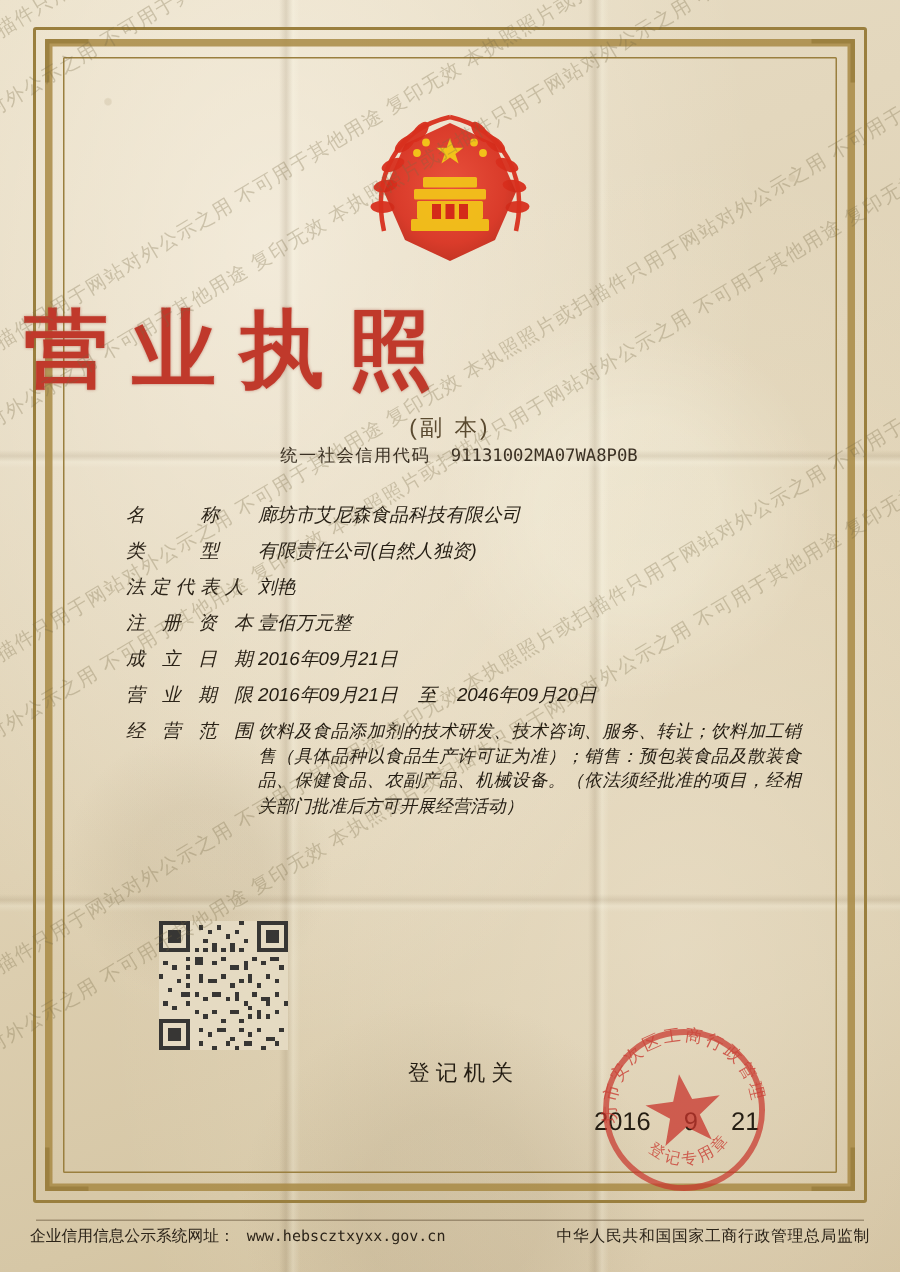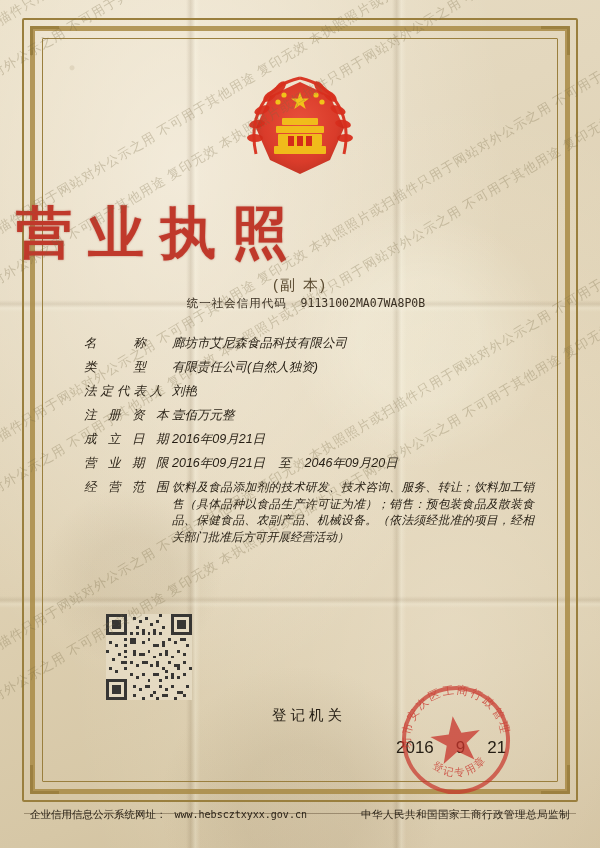--- a/index.html
+++ b/index.html
@@ -213,22 +213,23 @@
     transform: rotate(-8deg);
   }
 
   
   .footer {
     position: absolute;
     left: 0; right: 0;
     bottom: 8px;
     height: 32px;
     display: flex;
+    align-items: center;
     justify-content: space-between;
-    padding: 0 30px;
+    padding: 0 20px;
     font-size: 10.5px;
     color: #2b2318;
     box-sizing: border-box;
   }
   .footer .left { display: flex; align-items: baseline; gap: 8px; }
   .footer .url { font-family: "DejaVu Sans Mono", monospace; font-size: 10px; }
   .footer .right { letter-spacing: .5px; }
   .footer-rule {
     position: absolute;
     left: 24px; right: 24px;

